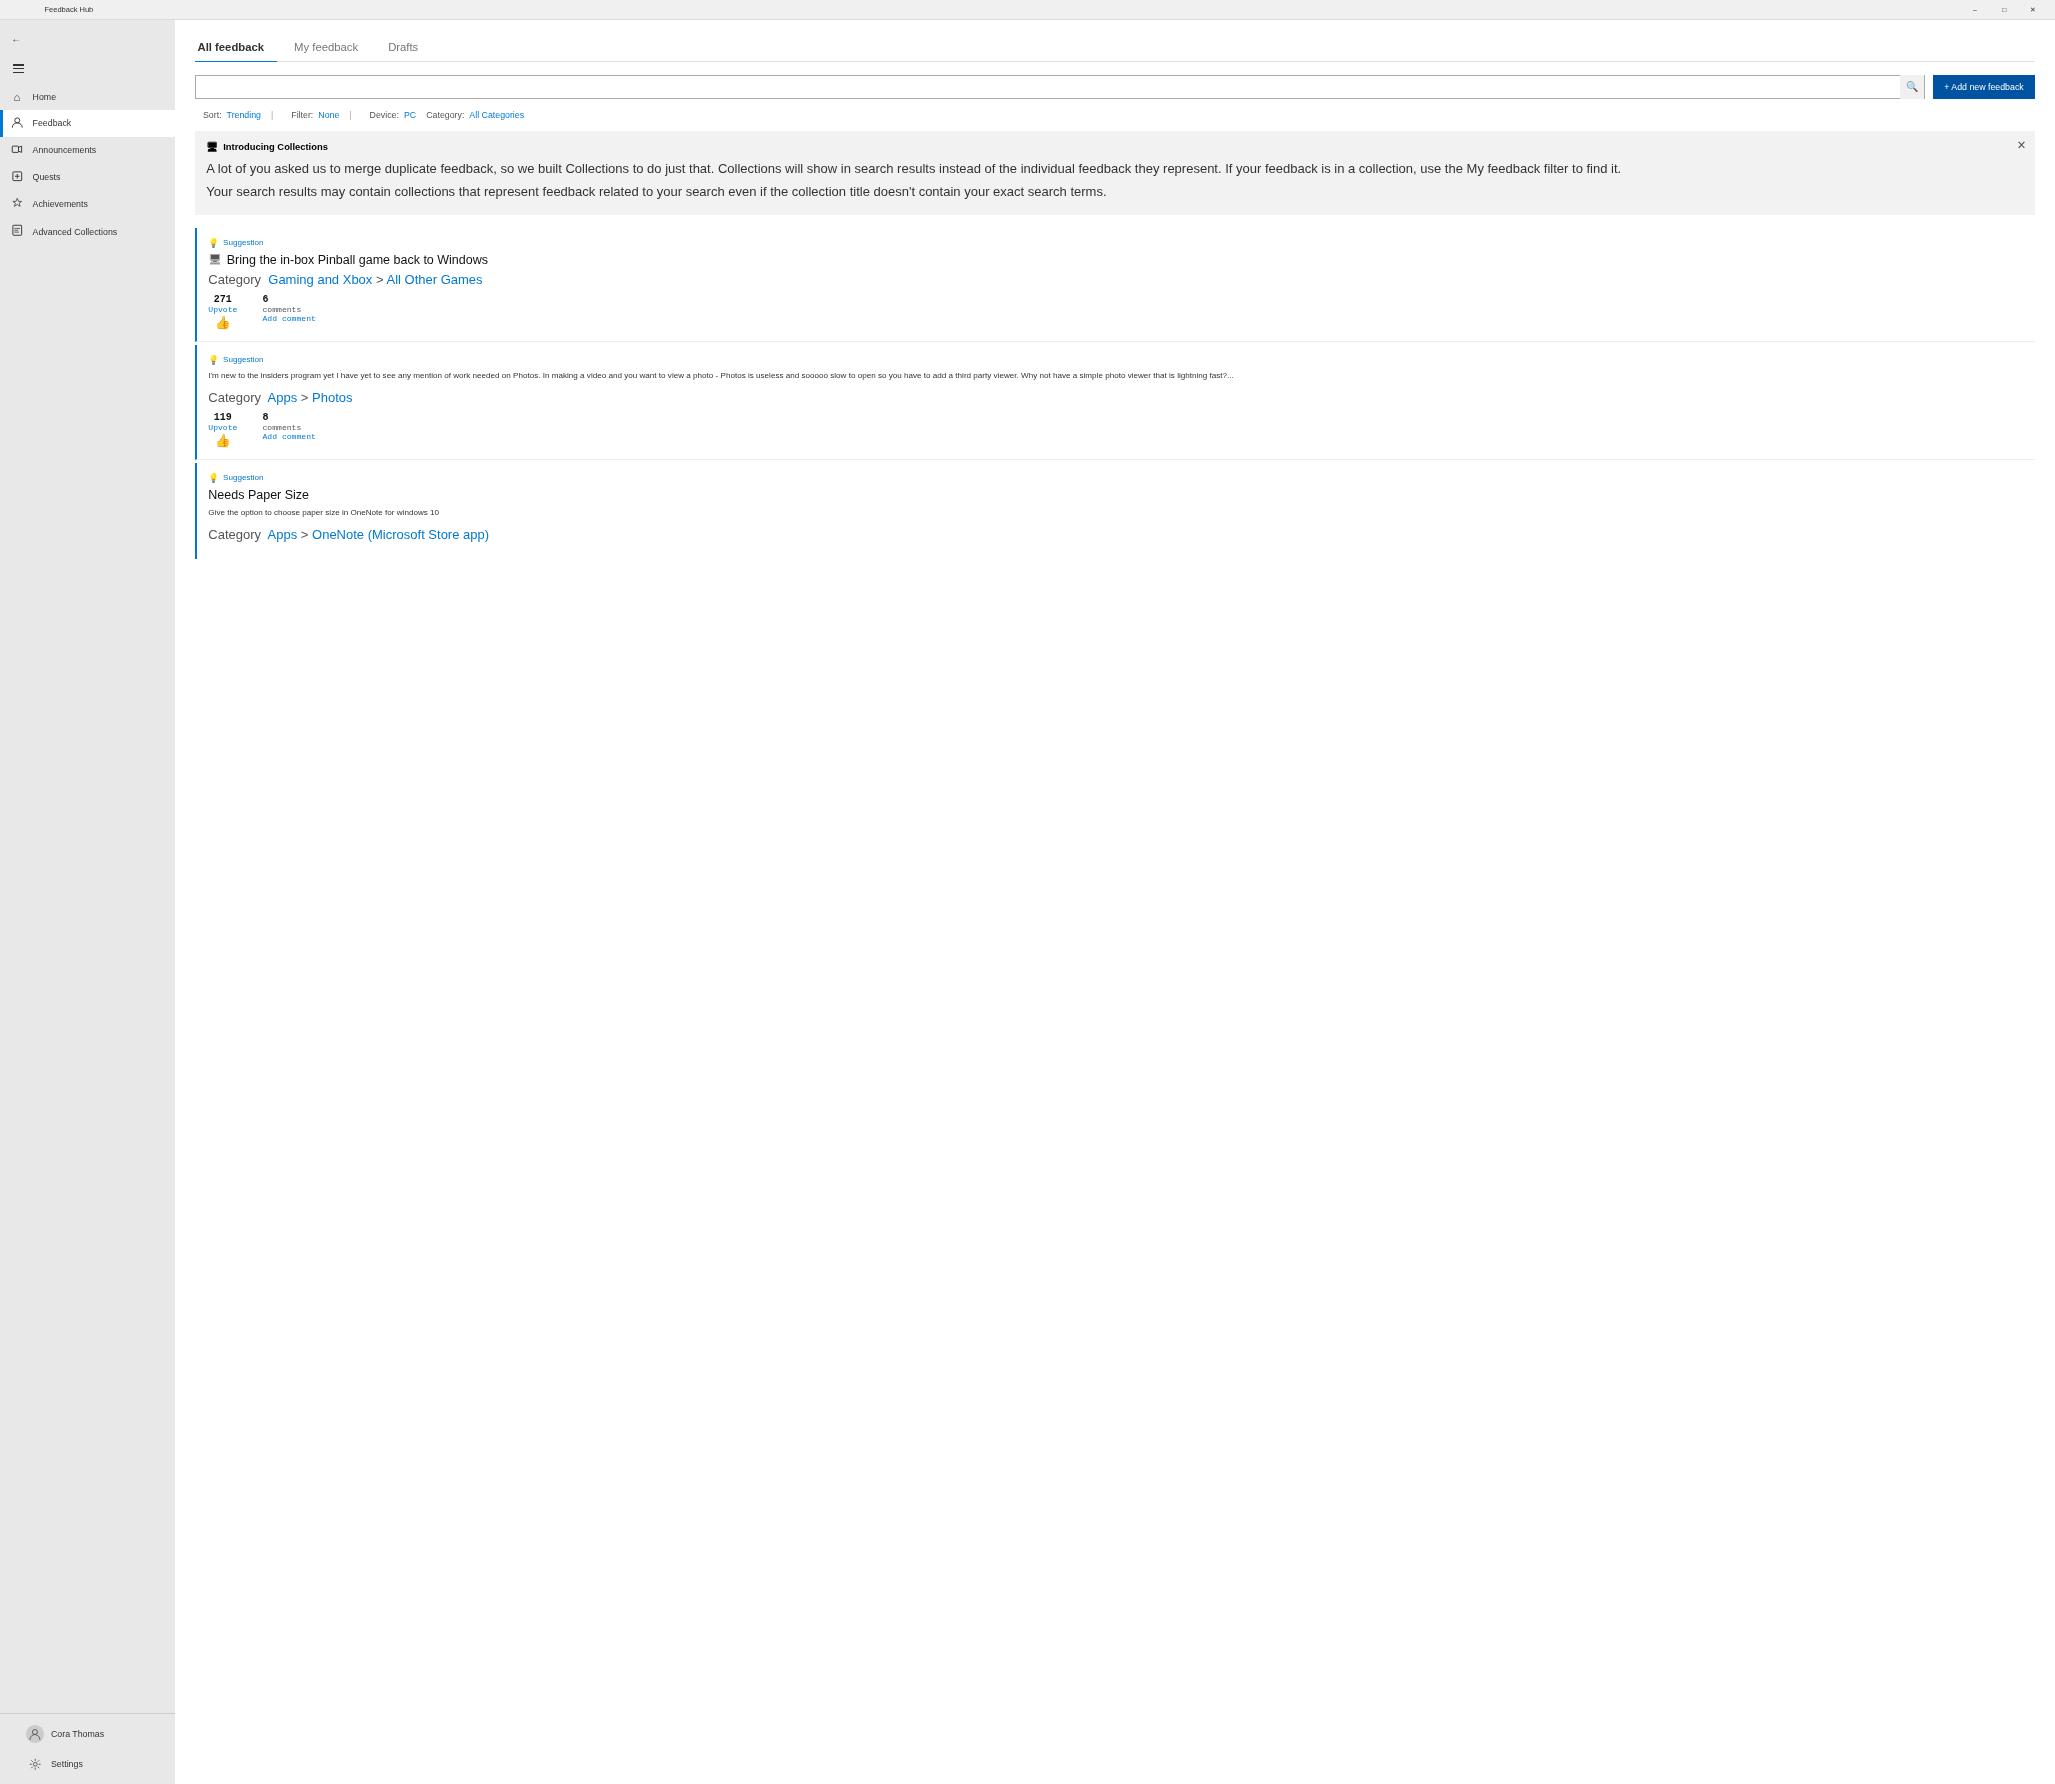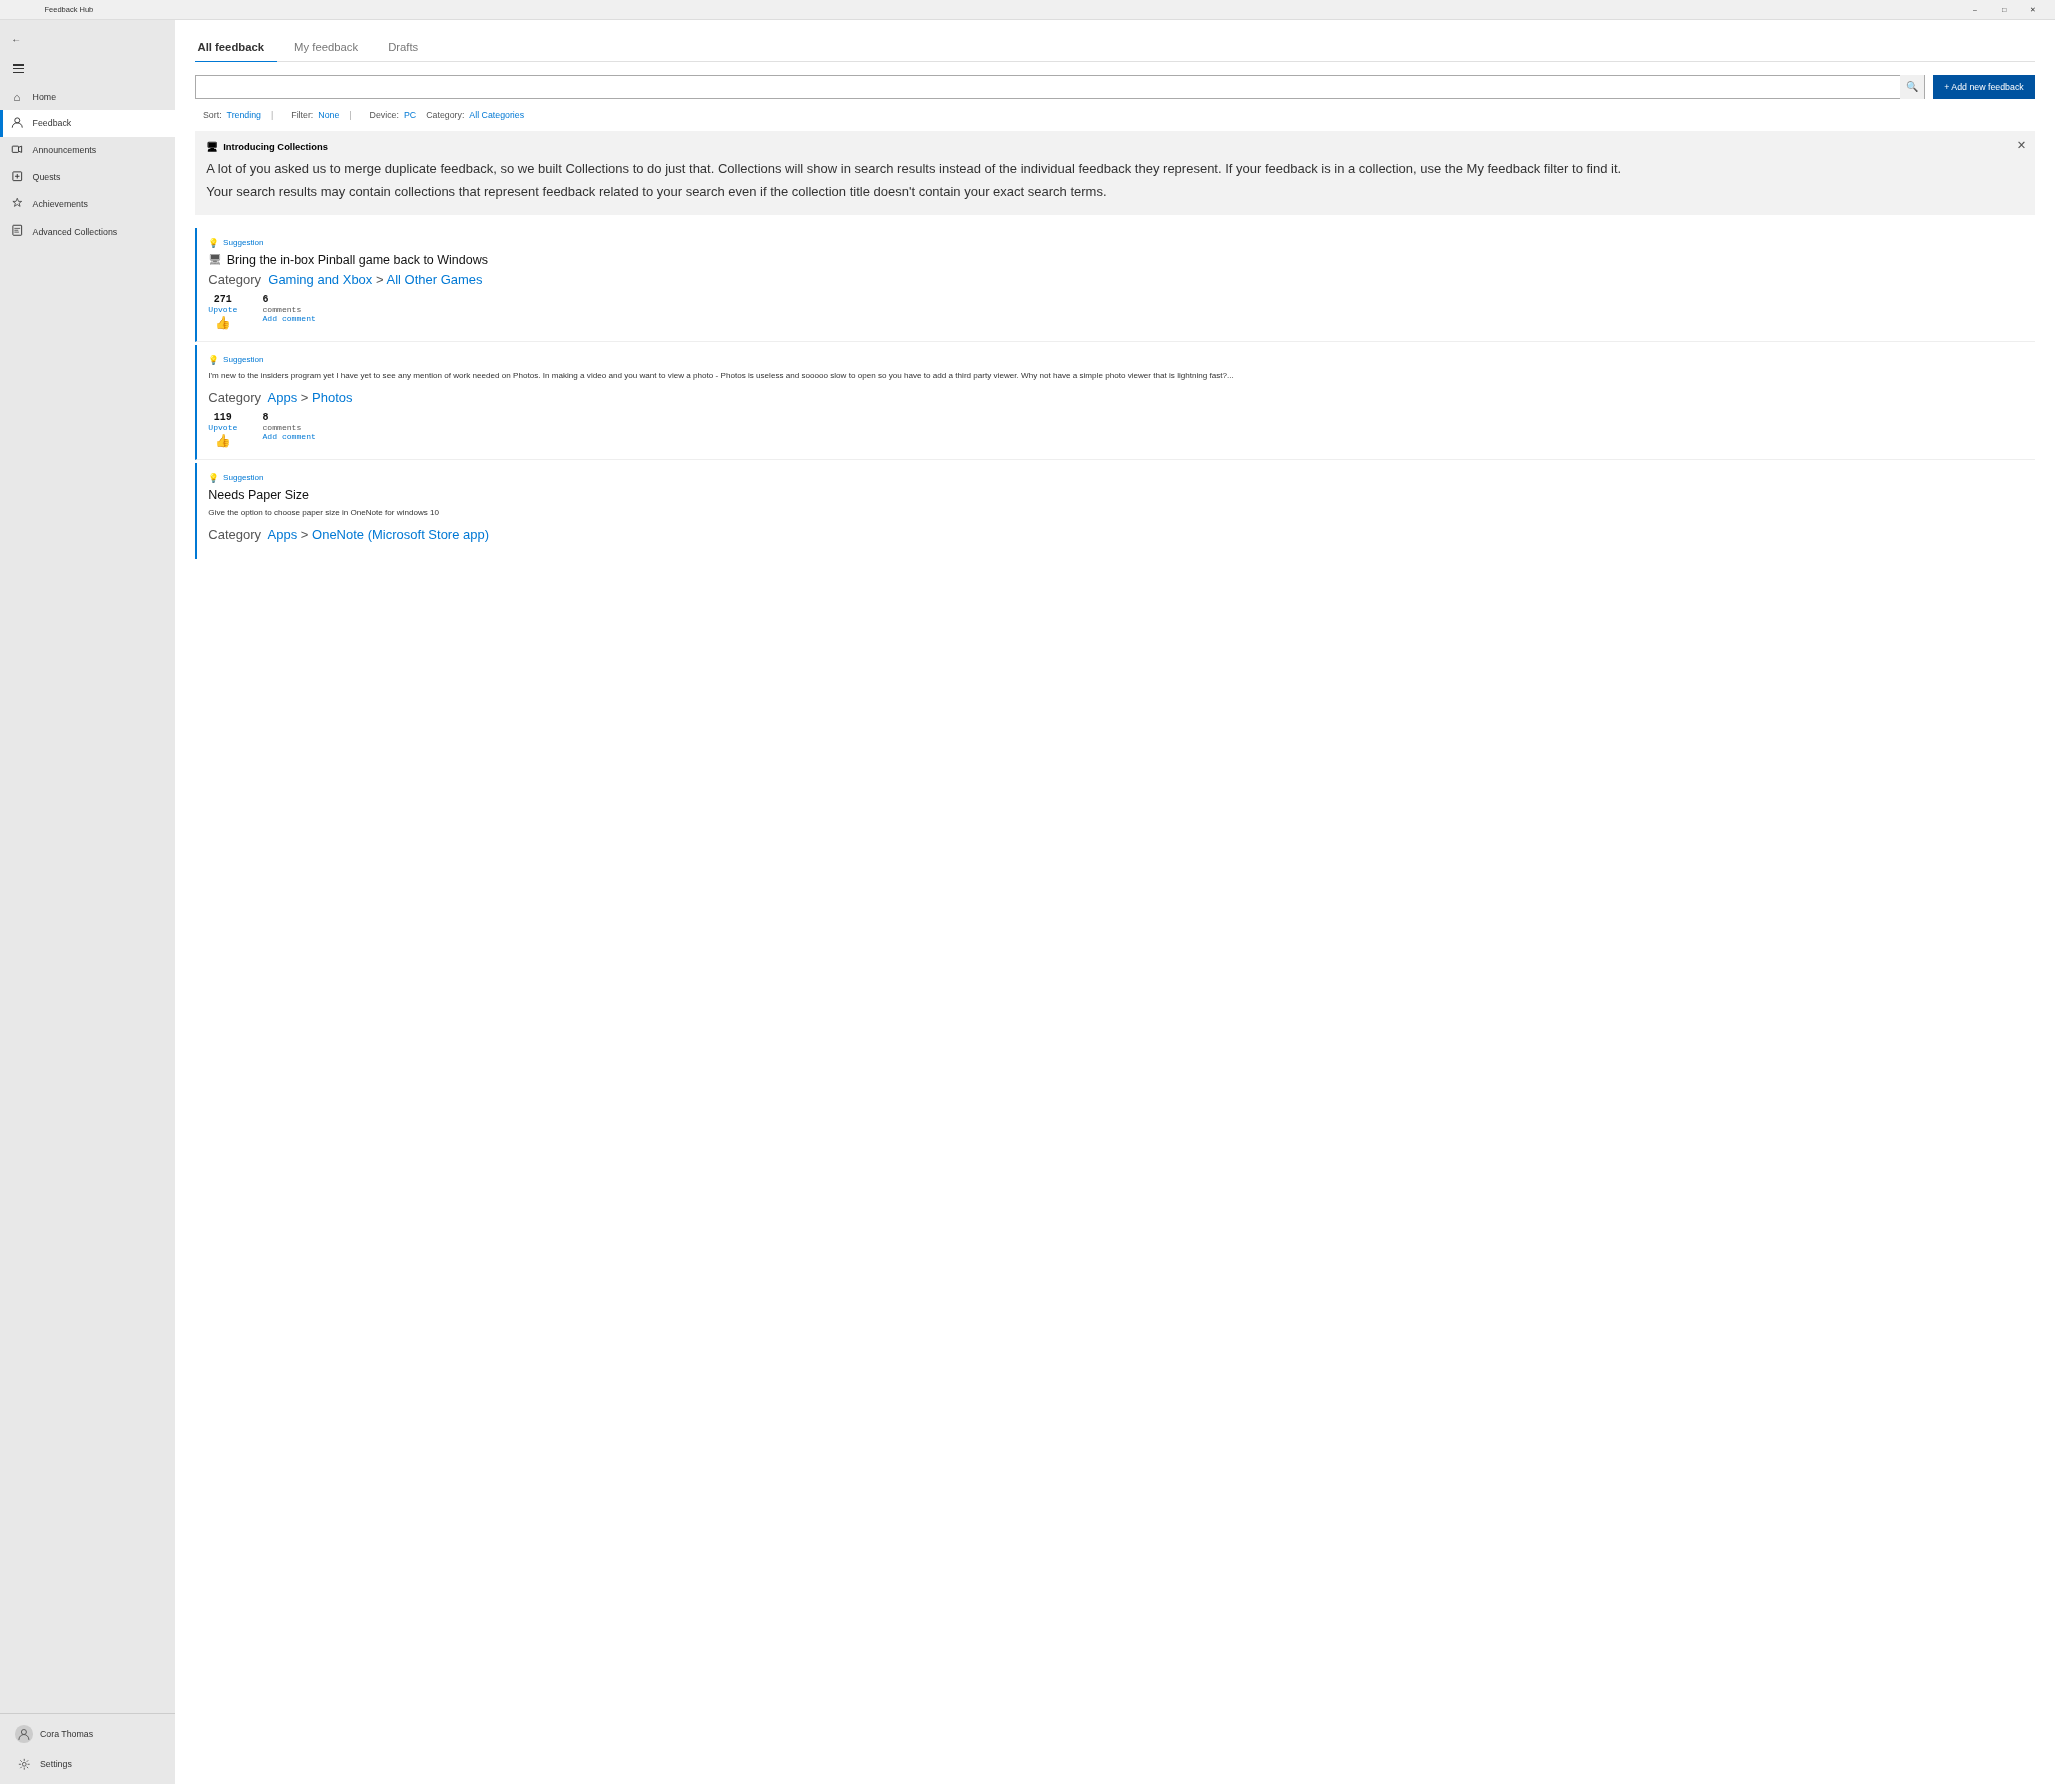--- a/index.html
+++ b/index.html
@@ -79,21 +79,21 @@
       position: absolute;
       left: 0; top: 0; bottom: 0;
       width: 2.5px;
       background: #0078d4;
     }
     .nav-icon { font-size: 11.3px; width: 13.8px; text-align: center; }
     .nav-label { font-size: 8.8px; }
 
     .sidebar-bottom {
       border-top: 0.6px solid #ccc;
-      padding: 5px 5px;
+      padding: 5px 16px;
     }
     .user-item {
       display: flex;
       align-items: center;
       gap: 7.5px;
       padding: 6.3px 10px;
       cursor: pointer;
     }
     .user-avatar {
       width: 17.5px; height: 17.5px;

